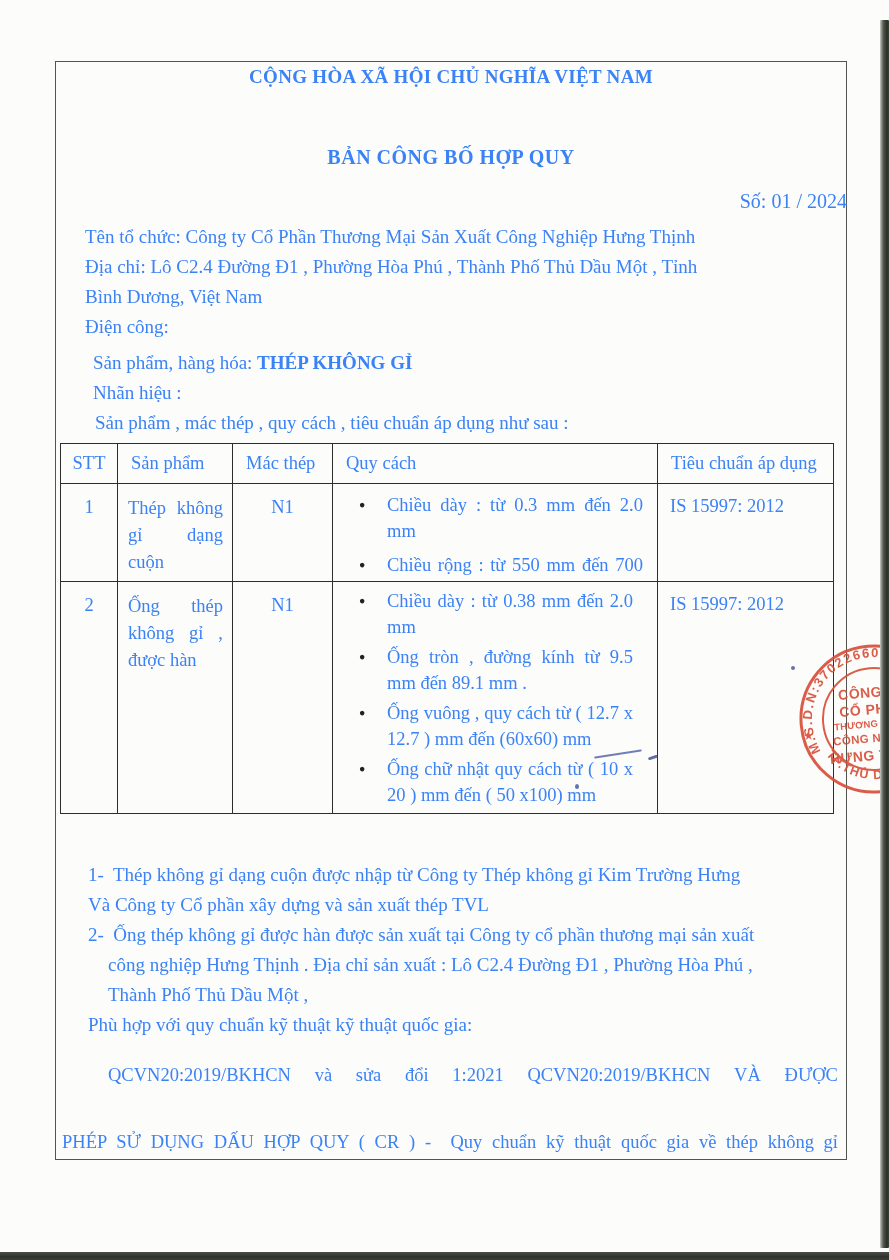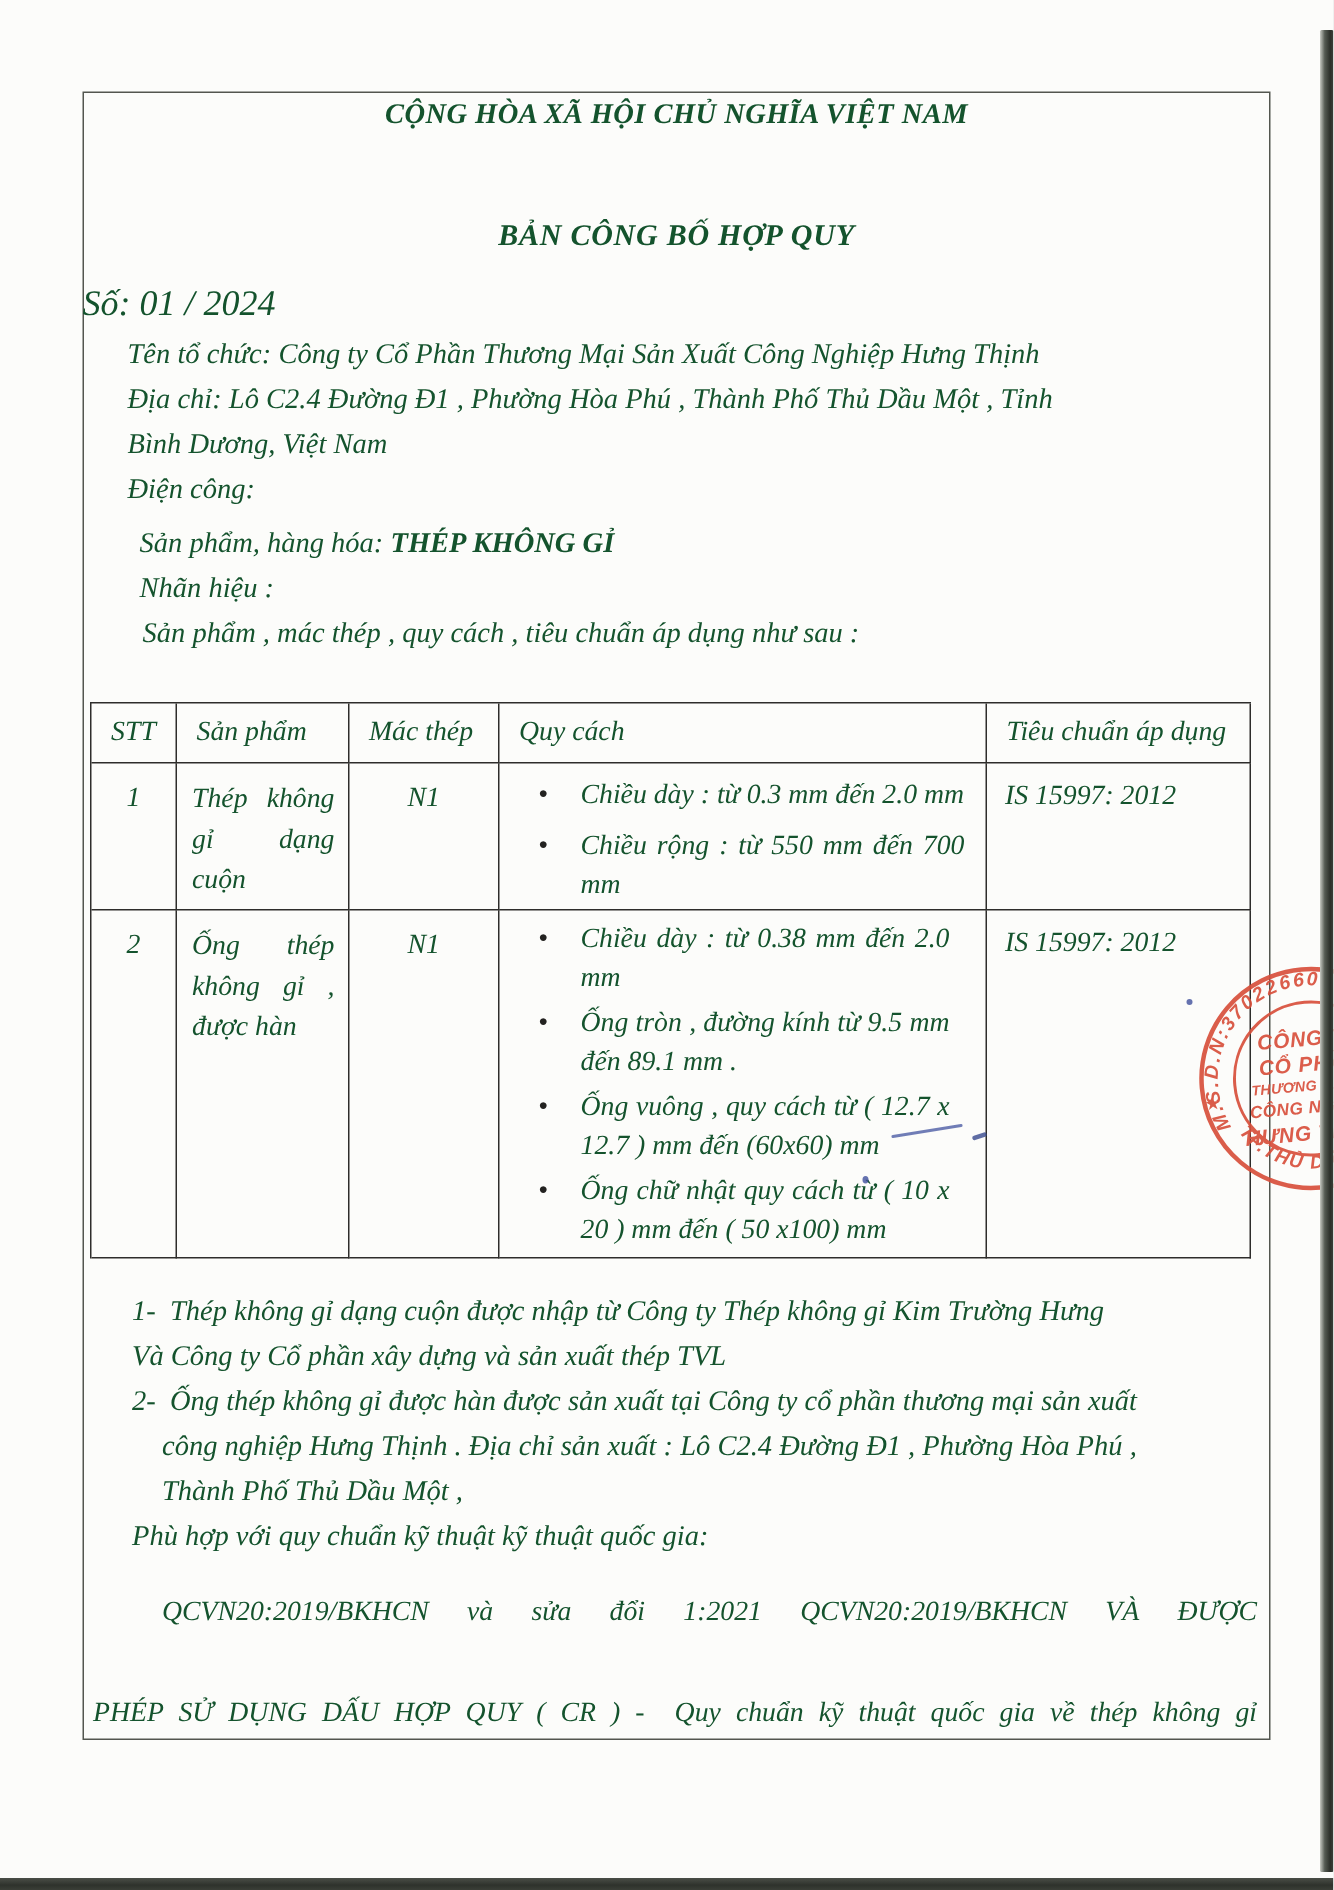--- a/index.html
+++ b/index.html
@@ -1,21 +1,20 @@
 <!DOCTYPE html>
 <html><head>
 <meta charset="utf-8">
 <style>
   html,body{margin:0;padding:0;background:#e8e8e6;}
   .page{
     position:relative;width:889px;height:1260px;overflow:hidden;
     background:#fcfcfa;
     font-family:"Liberation Serif","DejaVu Serif",serif;
-    color:#14532d;
-    font-style:italic;
+    color:#3b82f6;
   }
   
   .doc-frame{
     position:absolute;left:55px;top:61px;width:792px;height:1099px;
     border:1.5px solid #53564f;box-sizing:border-box;z-index:1;
   }
   
   .h-country{
     position:absolute;left:55px;top:66px;width:792px;text-align:center;
     font-weight:bold;font-size:19px;letter-spacing:.3px;z-index:2;
@@ -23,32 +22,32 @@
   .h-motto{
     position:absolute;left:55px;top:96px;width:792px;text-align:center;
     font-weight:bold;font-size:18px;z-index:2;
   }
   .motto-u{border-bottom:2px solid #2a2927;padding:0 6px 3px 14px;}
   .h-title{
     position:absolute;left:55px;top:146px;width:792px;text-align:center;
     font-weight:bold;font-size:20px;letter-spacing:.5px;z-index:2;
   }
   .h-number{
-    position:absolute;left:55px;top:190px;width:792px;text-align:left;
-    font-size:24px;z-index:2;
+    position:absolute;left:55px;top:190px;width:792px;text-align:right;
+    font-size:20px;z-index:2;
   }
   
   .info{position:absolute;left:85px;top:222px;width:756px;font-size:19px;line-height:30px;z-index:2;}
   .info .sp{margin-top:6px;}
   .info .indent{margin-left:8px;}
   .info .indent2{margin-left:10px;}
   .b{font-weight:bold;}
   
   .tbl{
-    position:absolute;left:60px;top:468px;z-index:2;
+    position:absolute;left:60px;top:443px;z-index:2;
     display:grid;grid-template-columns:57px 115px 100px 325px 176px;
     grid-template-rows:40px 98px 232px;
     border-top:1px solid #2e2d2b;border-left:1px solid #2e2d2b;
     font-size:18.5px;background:transparent;
   }
   .cell{
     border-right:1px solid #2e2d2b;border-bottom:1px solid #2e2d2b;
     box-sizing:border-box;overflow:hidden;
   }
   .th{display:flex;align-items:center;padding-left:13px;}

